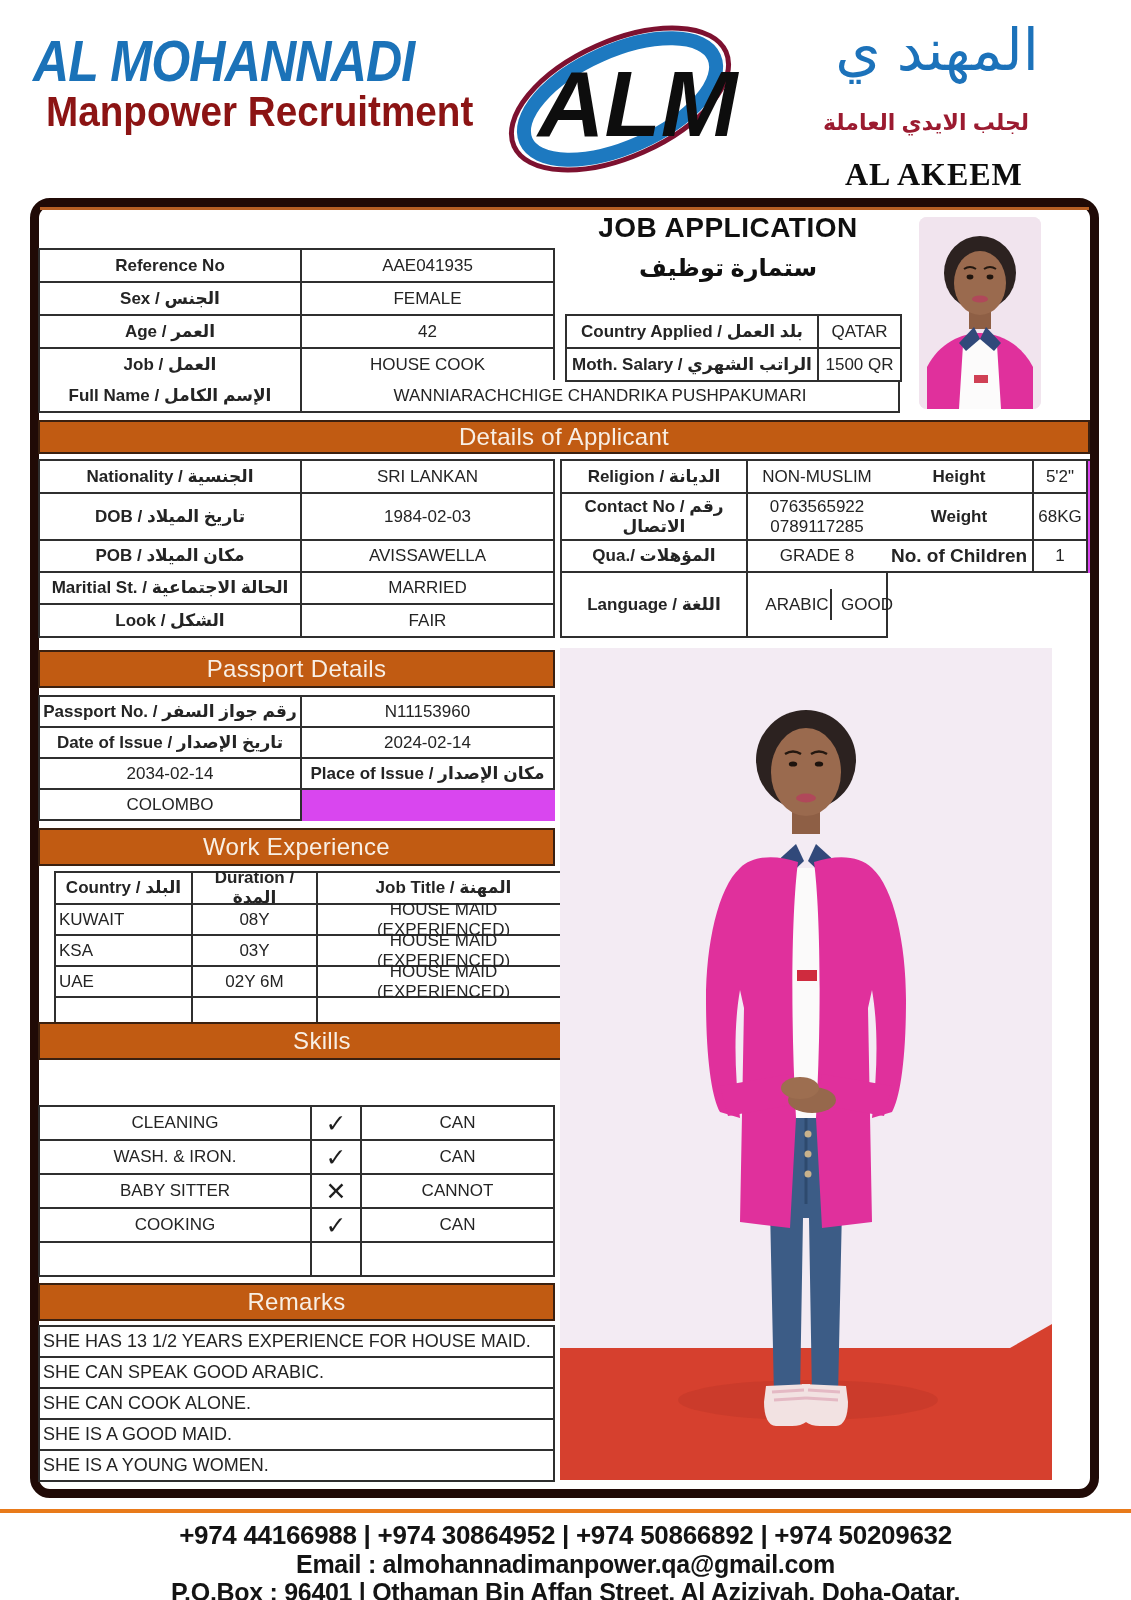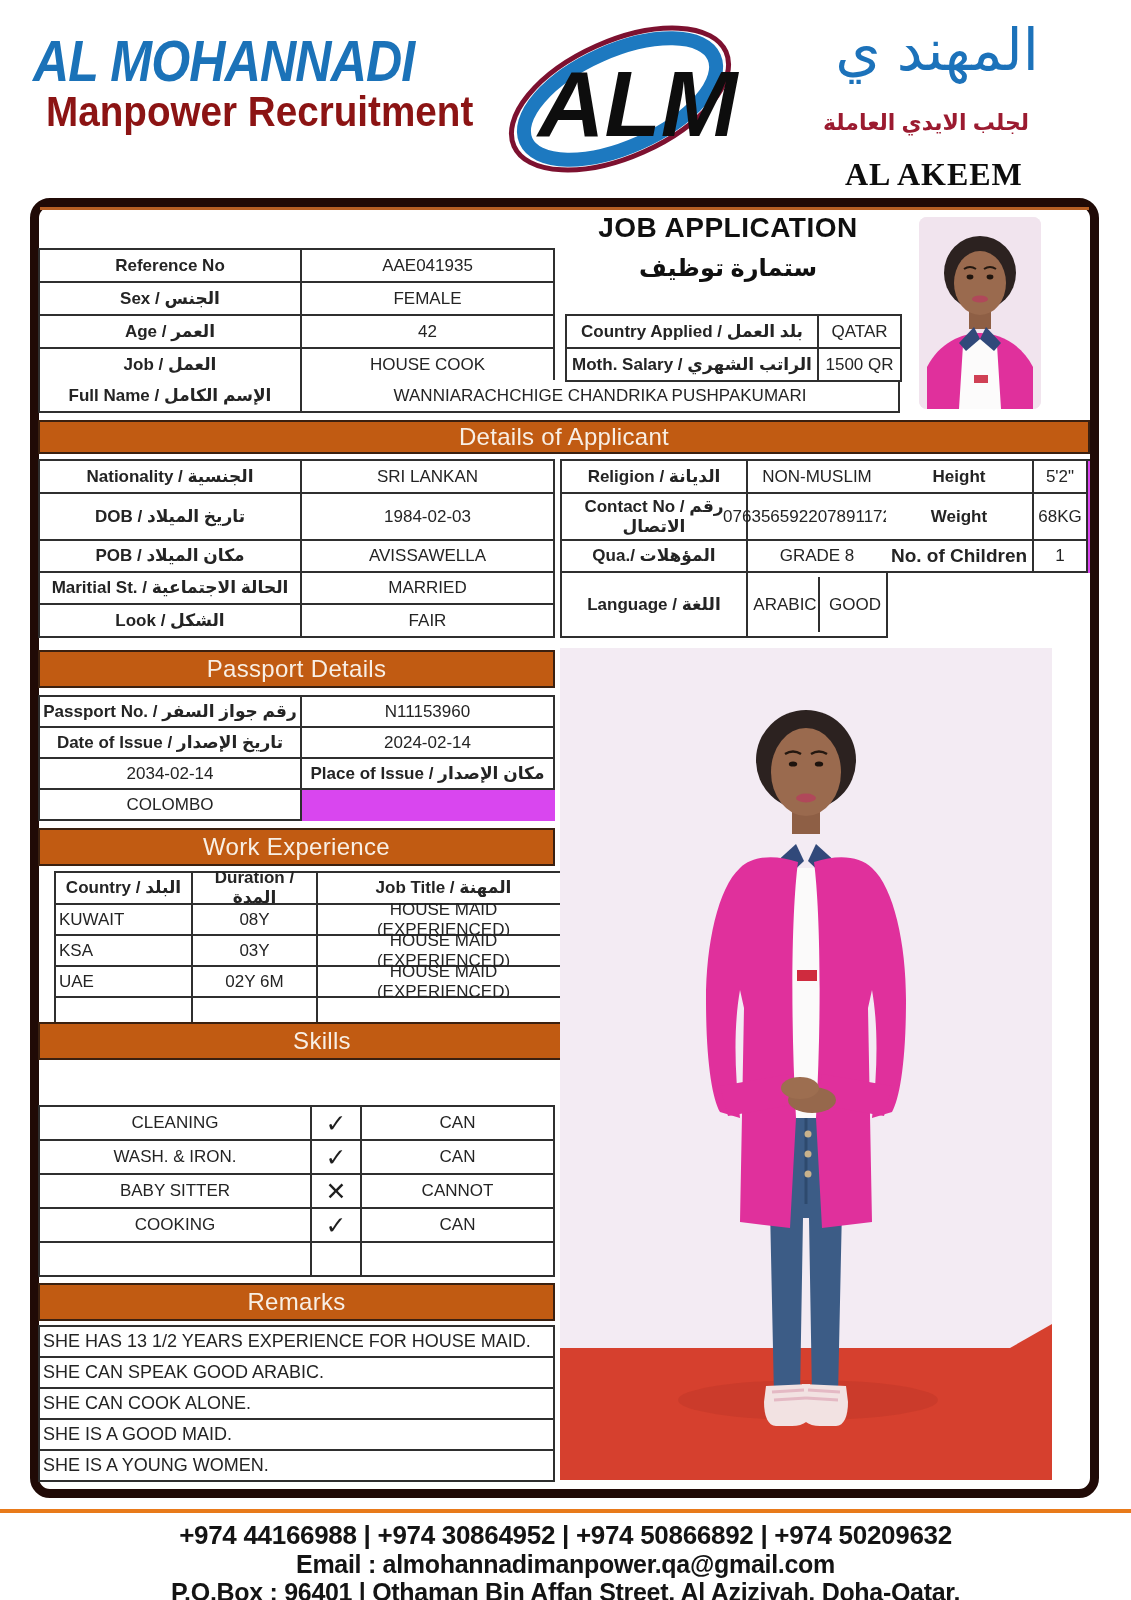--- a/index.html
+++ b/index.html
@@ -20,22 +20,22 @@
   .bar{background:#c15b12;border:2px solid #3a2010;color:#f8efe5;display:flex;align-items:center;
     justify-content:center;font-size:24px;letter-spacing:.3px}
   
   .gtable{display:grid;border-top:2px solid #2f2f2f;border-left:2px solid #2f2f2f;background:#d946ef}
   .gtable.no-top{border-top:0}
   .gtable.no-left{border-left:0}
   .cell{border-right:2px solid #2f2f2f;border-bottom:2px solid #2f2f2f;display:flex;align-items:center;
     justify-content:center;text-align:center;font-size:17px;line-height:1.15;padding:0 3px;color:#242424;background:#fff}
   .cell.lbl{font-weight:bold}
   .cell.left{justify-content:flex-start;text-align:left}
-  .cell.pad0{padding:4px}
-  .cell .stack{display:flex;flex-direction:row;align-items:center;}
+  .cell.pad0{padding:16px}
+  .cell .stack{display:flex;flex-direction:column;align-items:center;}
   .subgrid{display:grid;width:100%;height:100%}
   .subcell{display:flex;align-items:center;justify-content:center;font-size:17px}
   .subcell.first{border-right:2px solid #2f2f2f}
   .mark{font-size:25px;font-weight:bold;color:#1e1e1e}
   .title-en{font-size:28px;font-weight:bold;color:#101010;text-align:center;letter-spacing:.5px}
   .title-ar{font-size:24px;font-weight:bold;color:#101010;text-align:center;direction:rtl}
   .photo{overflow:hidden;background:#f2e7f0}
   .photo svg{display:block}
   
   .foot-line{background:#e87a1a}

